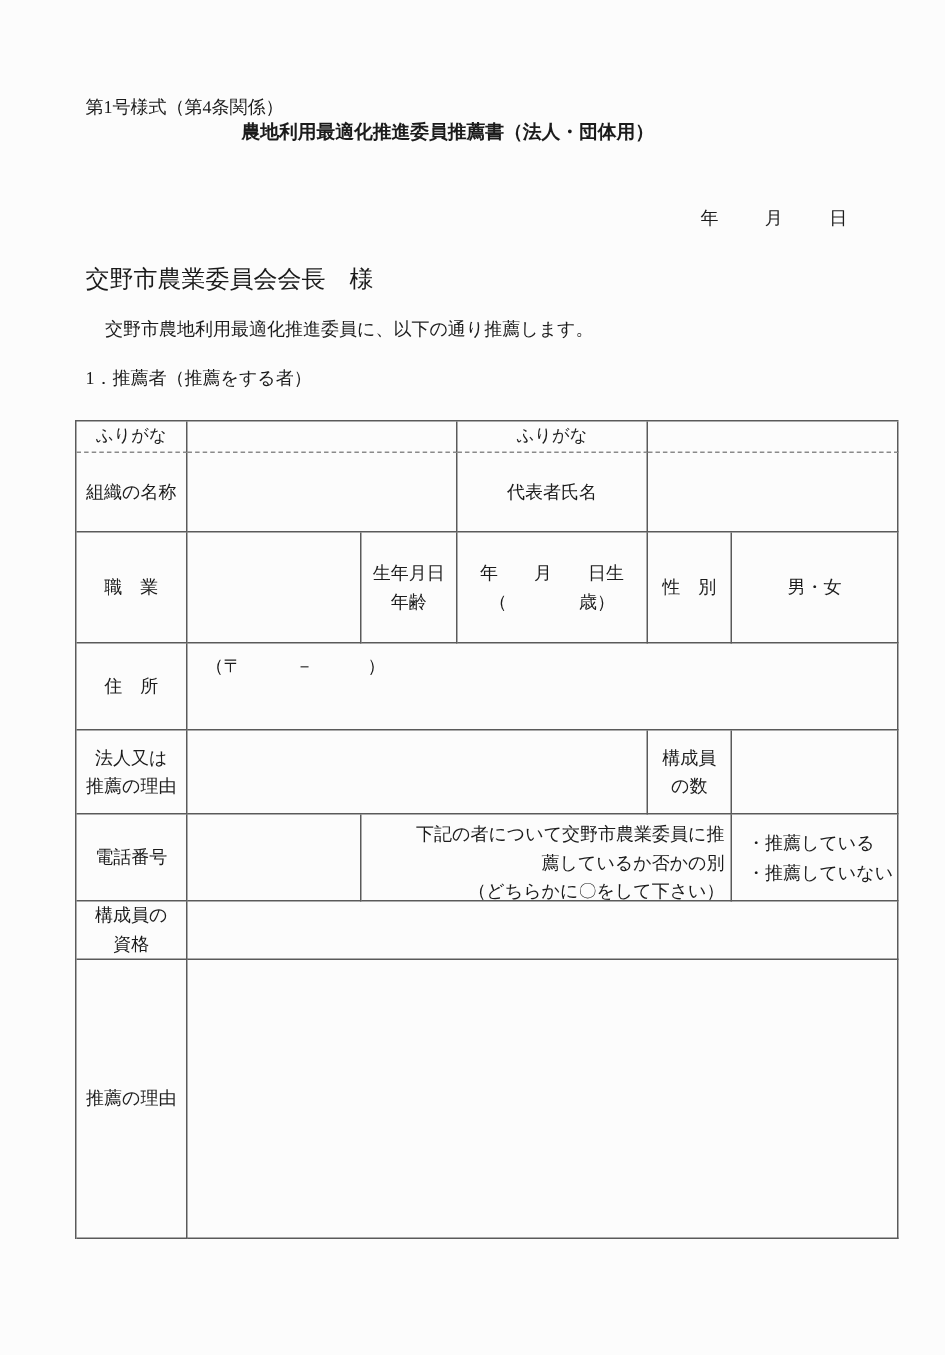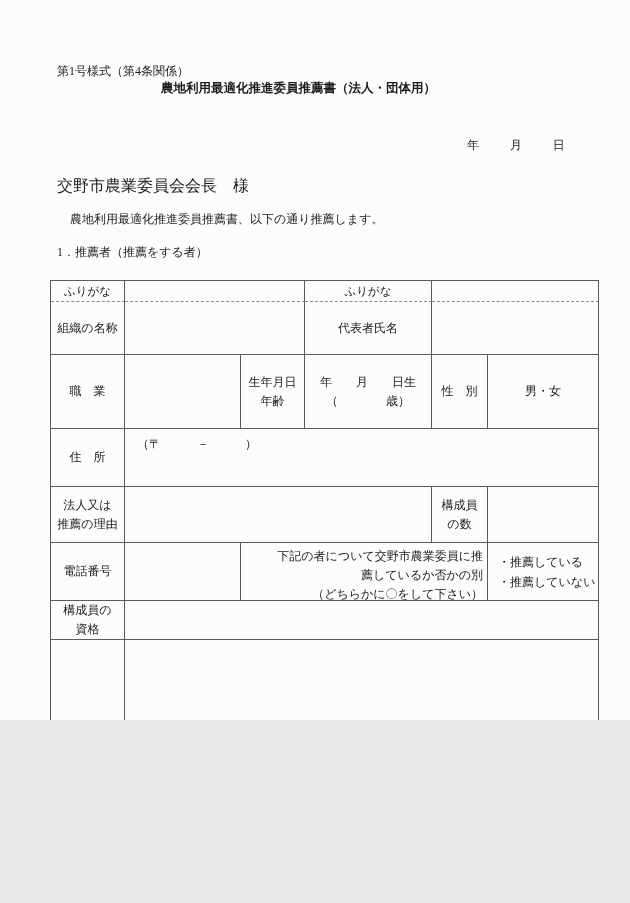--- a/index.html
+++ b/index.html
@@ -1,17 +1,17 @@
 <!DOCTYPE html>
 <html><head>
 <meta charset="utf-8">
 <style>
   html,body{margin:0;padding:0;background:#e8e8e8;}
   .page{
-    position:relative;width:630px;height:720px;background:#fcfcfc;
+    position:relative;width:630px;height:903px;background:#fcfcfc;
     font-family:"Liberation Serif","DejaVu Serif",serif;color:#1b1b1b;
     overflow:hidden;
   }
   .abs{position:absolute;}
   .form-number{left:57px;top:63px;font-size:12px;}
   .page-title{left:0;top:80px;width:597px;text-align:center;font-weight:bold;font-size:12.5px;}
   .date-line{left:467px;top:137px;font-size:12px;letter-spacing:2.3px;}
   .addressee{left:57px;top:176px;font-size:16px;}
   .statement{left:70px;top:211px;font-size:12px;}
   .section-heading{left:57px;top:244px;font-size:12px;}
@@ -45,21 +45,21 @@
 </style>
 </head>
 <body>
 
 <div class="page">
 
   <div class="abs form-number">第1号様式（第4条関係）</div>
   <div class="abs page-title">農地利用最適化推進委員推薦書（法人・団体用）</div>
   <div class="abs date-line">年　　月　　日</div>
   <div class="abs addressee">交野市農業委員会会長　様</div>
-  <div class="abs statement">農地利用最適化推進委員推薦書、以下の通り推薦します。</div>
+  <div class="abs statement">交野市農地利用最適化推進委員に、以下の通り推薦します。</div>
   <div class="abs section-heading">1．推薦者（推薦をする者）</div>
 
   <div class="form-table">
 
     <div class="cell dashed r1 c1 furigana">
       <span>ふりがな</span>
     </div>
     <div class="cell dashed r1 c2s2"></div>
     <div class="cell dashed r1 c4 furigana">
       <span>ふりがな</span>

